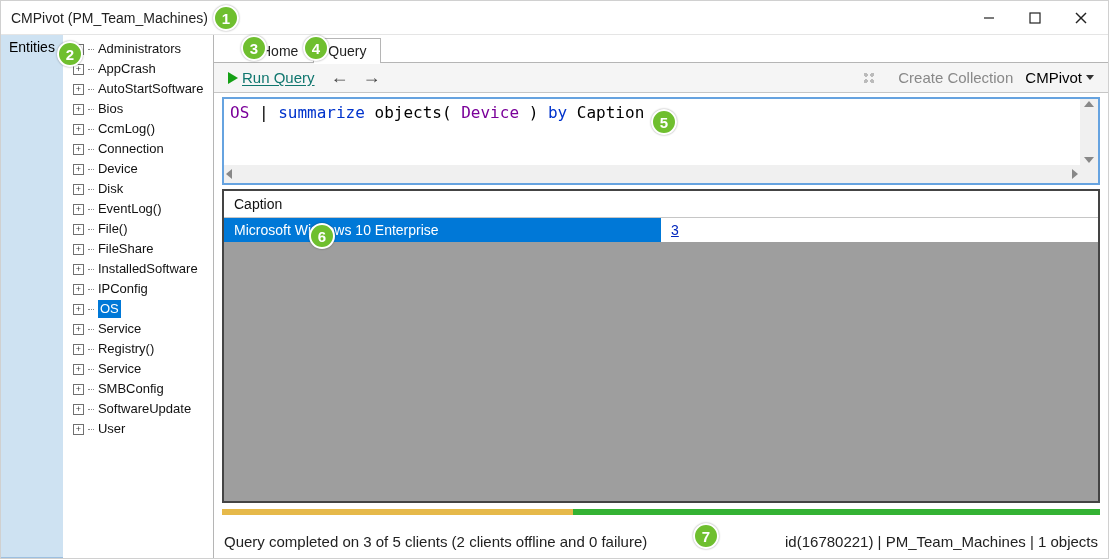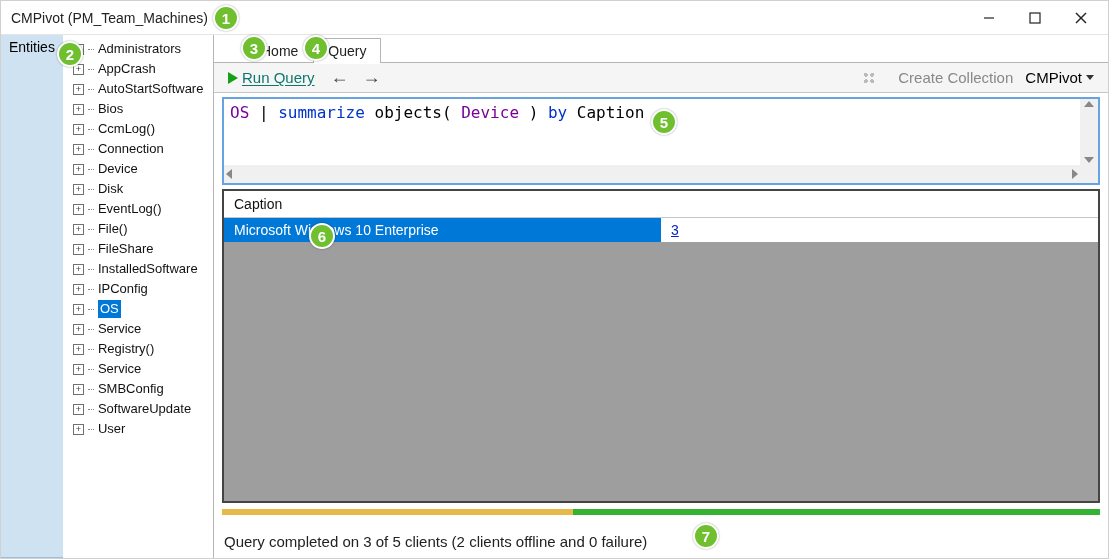--- a/index.html
+++ b/index.html
@@ -496,15 +496,16 @@
       <div class="results-body"></div>
     </div>
 
     <div class="progress-bar">
       <div class="pb-seg1"></div>
       <div class="pb-seg2"></div>
     </div>
     <div class="status-bar">
       <span>Query completed on 3 of 5 clients (2 clients offline and 0 failure)</span>
       <div class="spacer"></div>
+      <span>id(16780221)  |  PM_Team_Machines  |  1 objects</span>
     </div>
   </div>
 </div>
 
 </body></html>

